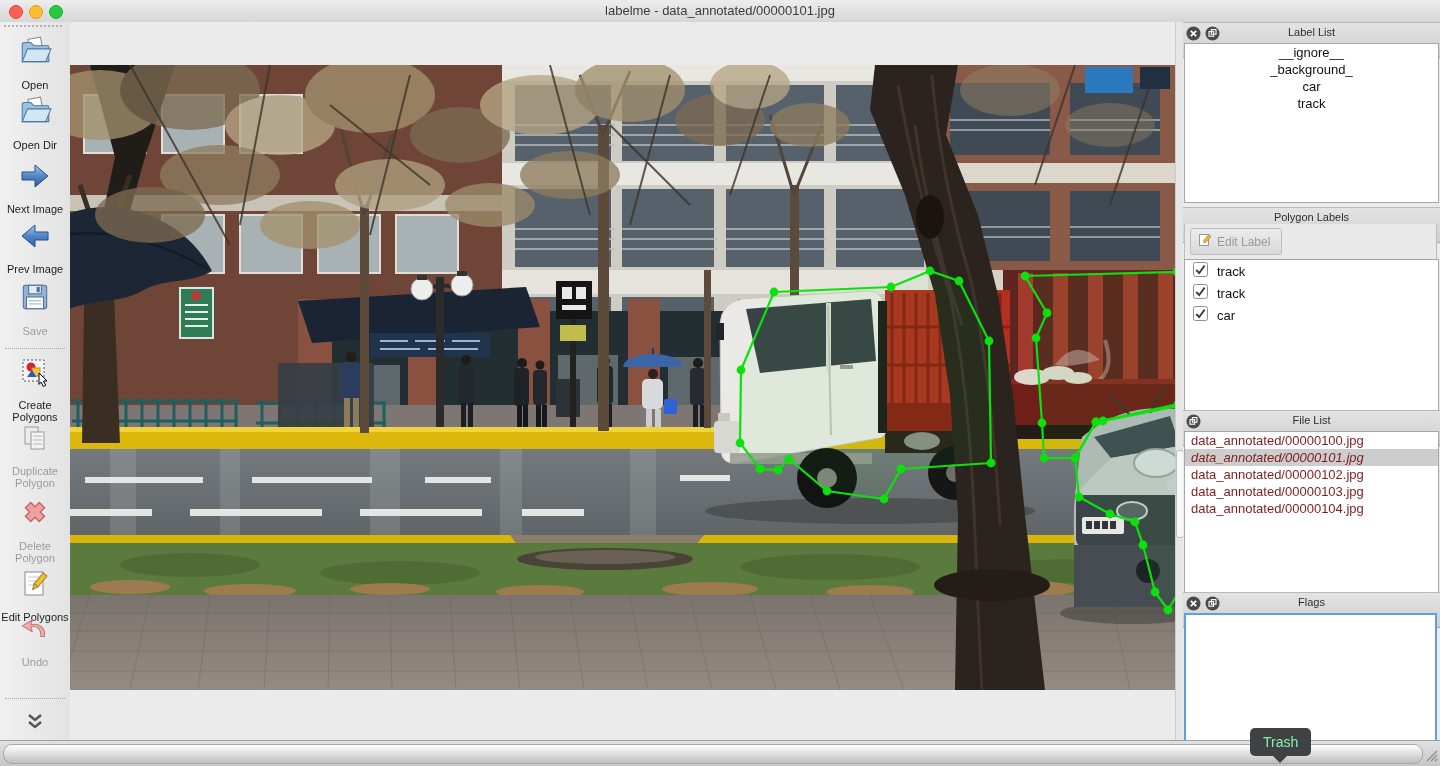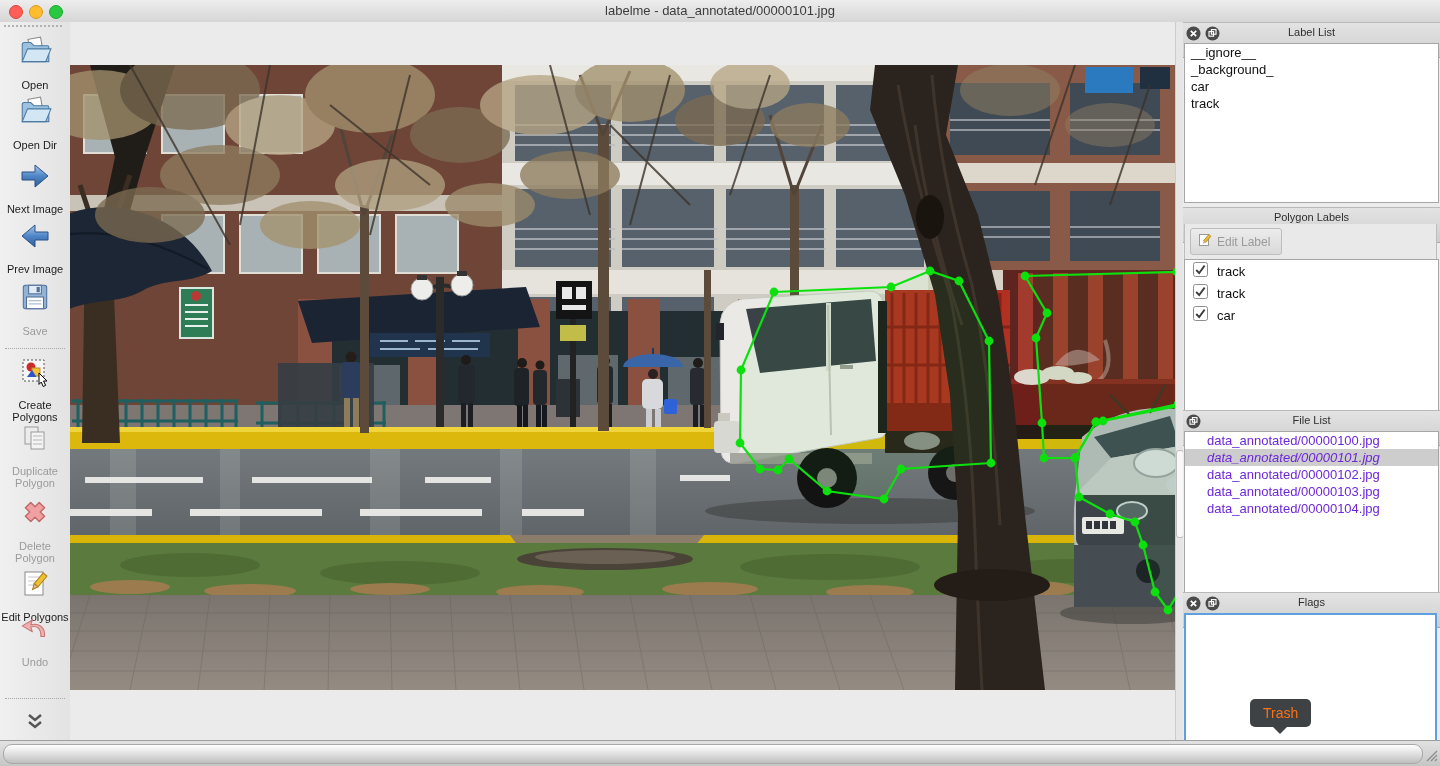--- a/index.html
+++ b/index.html
@@ -44,34 +44,34 @@
   .dock{position:absolute;left:1183px;top:22px;width:257px;height:744px;background:#ececec;}
   .dock-header{position:absolute;left:0;width:257px;height:36px;
     background:linear-gradient(#e3e3e3,#cecece);border-top:1px solid #b9b9b9;
     border-bottom:1px solid #a8a8a8;box-sizing:border-box;}
   .dock-title{position:absolute;left:0;right:0;top:3px;text-align:center;
     font-size:11px;color:#2e2e2e;}
   .dock-btn{position:absolute;top:3px;width:15px;height:15px;cursor:default;}
   .dock-btn svg{display:block;}
   .dock-body{position:absolute;left:1px;width:253px;background:#ffffff;
     border:1px solid #a6a6a6;overflow:hidden;}
-  .list-row{font-size:13px;color:#101010;padding:1px 6px;white-space:nowrap;}
-  .file-row{font-size:13px;color:#6d28d9;padding:1px 22px;white-space:nowrap;}
+  .list-row{font-size:13px;color:#101010;padding:1px 6px;white-space:nowrap;text-align:center;}
+  .file-row{font-size:13px;color:#7f1d1d;padding:1px 6px;white-space:nowrap;}
   .file-row.selected{background:#cdcdcd;font-style:italic;}
   .poly-row{display:flex;align-items:center;gap:9px;padding:2px 6px 2px 8px;font-size:13px;color:#101010;}
   .poly-row svg{flex:0 0 auto;}
   .pl-toolbar{position:absolute;left:1px;top:202px;width:253px;height:35px;
     background:#e9e9e9;border-left:1px solid #bdbdbd;border-right:1px solid #bdbdbd;box-sizing:border-box;}
   .edit-label-btn{position:absolute;left:5px;top:4px;display:inline-flex;align-items:center;gap:5px;
     padding:4px 11px 4px 7px;background:linear-gradient(#ececec,#d9d9d9);
     border:1px solid #bdbdbd;border-radius:3px;font-size:12px;color:#9a9a9a;}
   .flags-body{position:absolute;left:1px;top:591px;width:249px;height:129px;
     background:#ffffff;border:2px solid #5e9fe0;}
   
-  .tooltip{position:absolute;left:1250px;top:699px;background:#3f4245;color:#f97316;
+  .tooltip{position:absolute;left:1250px;top:728px;background:#3f4245;color:#86efac;
     font-size:14px;padding:6px 13px;border-radius:5px;z-index:20;}
   .tooltip:after{content:"";position:absolute;left:22px;bottom:-7px;
     border:8px solid transparent;border-bottom:none;border-top:8px solid #3f4245;}
 </style>
 </head>
 <body>
 
 <svg width="0" height="0" style="position:absolute">
   <defs>
     <linearGradient id="arrB" x1="0" y1="0" x2="0" y2="1">

